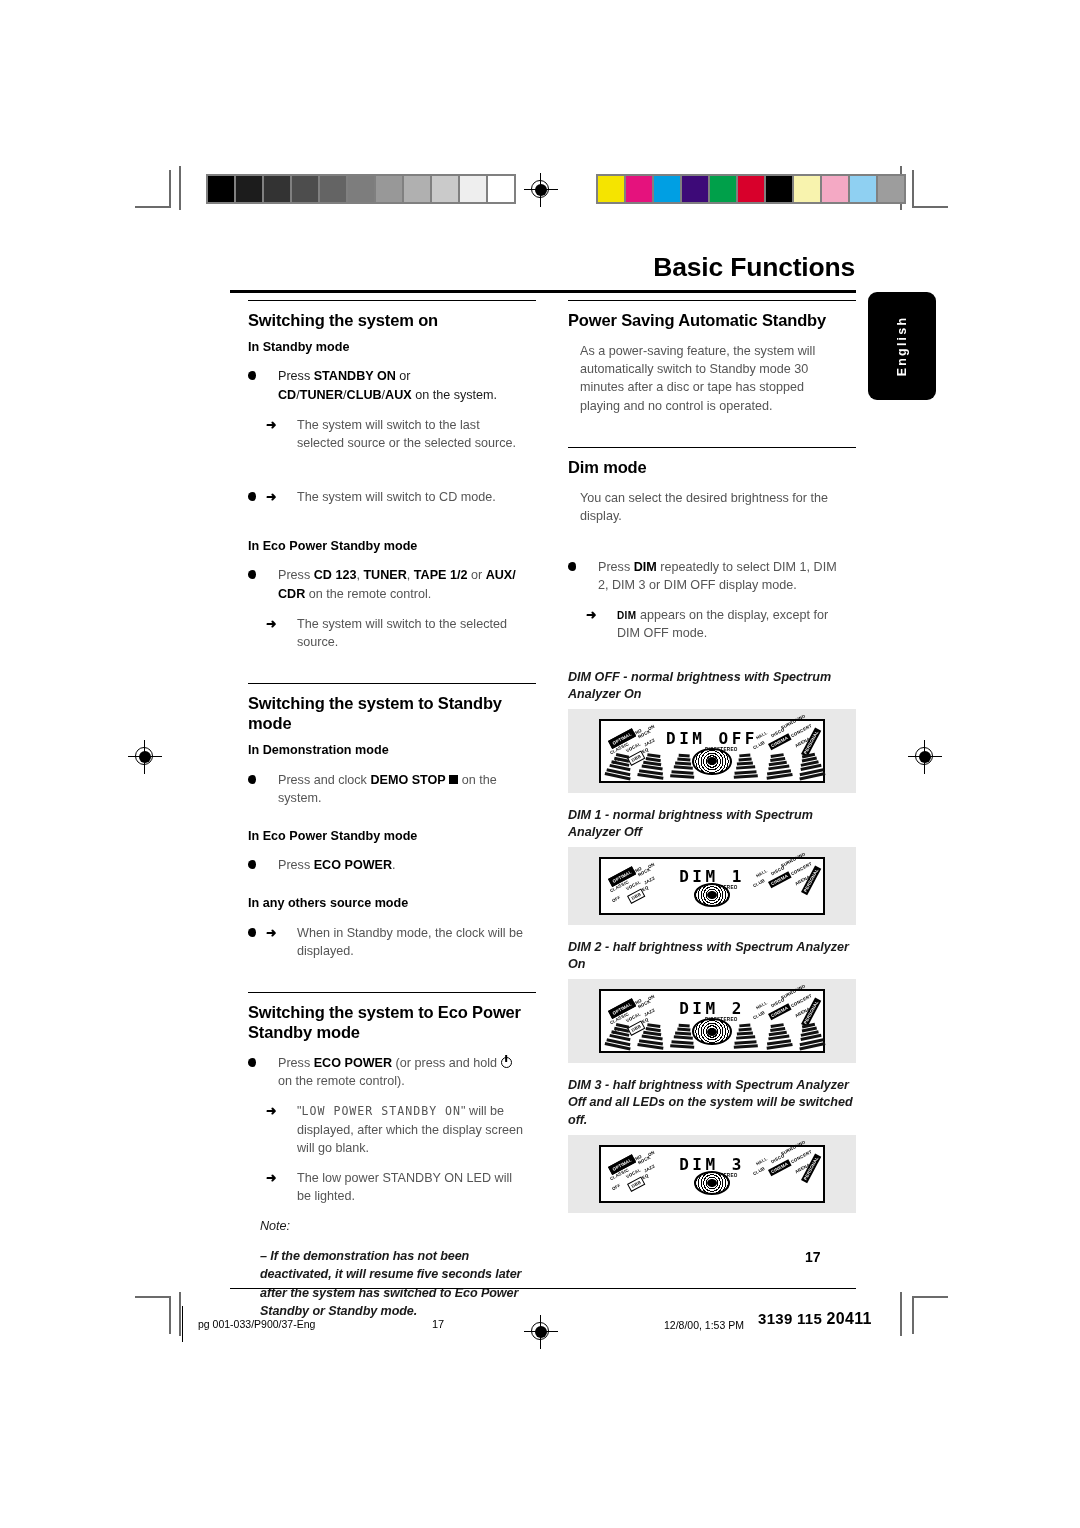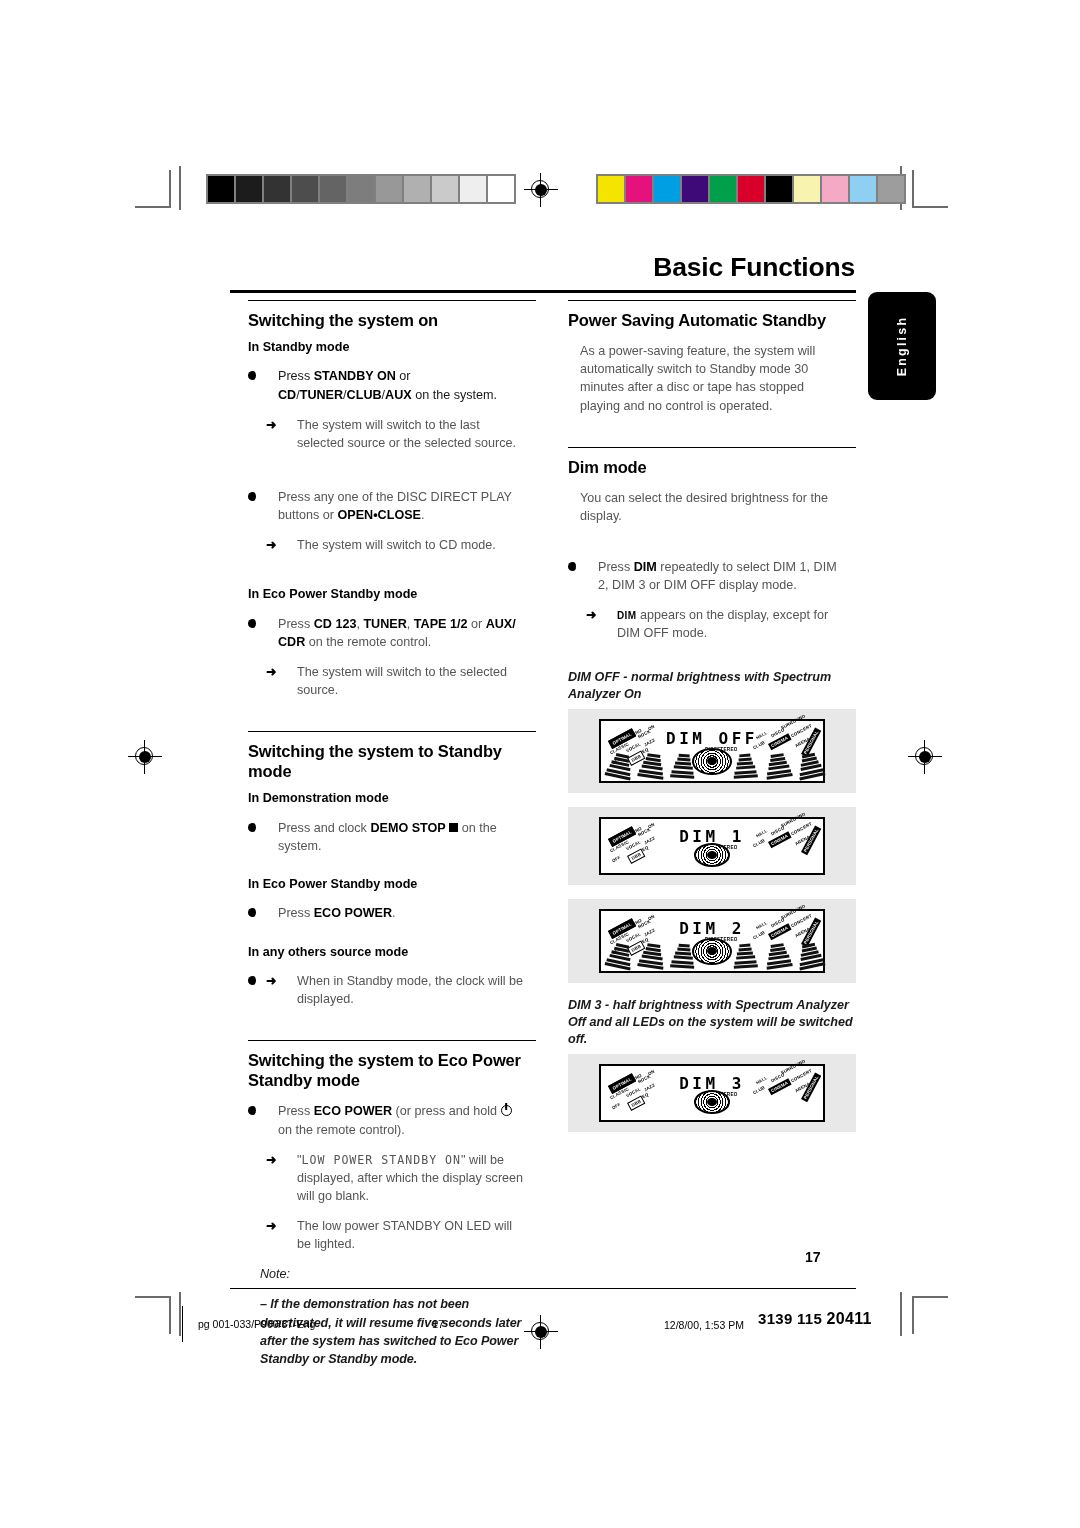--- a/index.html
+++ b/index.html
@@ -255,21 +255,20 @@
       <p class="body"><span>Press </span><b>STANDBY ON</b><span> or </span><b>CD</b><span>/</span><b>TUNER</b><span>/</span><b>CLUB</b><span>/</span><b>AUX</b><span> on the system.</span></p>
       <div class="arrow-row">
           <span class="arw">➜</span>
         <p class="ind">The system will switch to the last selected source or the selected source.</p>
         </div>
     </div>
 
     <div class="gap-sm"></div>
     <div class="bullet-row">
       <span class="bul"></span>
-      <p class="body ind"><span>Press any one of the DISC DIRECT PLAY buttons or </span><b>OPEN•CLOSE</b><span>.</span></p>
       <div class="arrow-row">
           <span class="arw">➜</span>
         <p class="ind">The system will switch to CD mode.</p>
         </div>
     </div>
 
     <div class="gap"></div>
     <h3 class="sub">In Eco Power Standby mode</h3>
     <div class="bullet-row">
       <span class="bul"></span>
@@ -419,20 +418,21 @@
               <div class="bar2" style="bottom: 0px; left: 0px; width: 26px;"></div>
               <div class="bar2" style="bottom: 4.3px; left: 1.4px; width: 23.4px;"></div>
               <div class="bar2" style="bottom: 8.6px; left: 2.8px; width: 20.8px;"></div>
               <div class="bar2" style="bottom: 12.9px; left: 4.2px; width: 18.2px;"></div>
               <div class="bar2" style="bottom: 17.2px; left: 5.6px; width: 15.6px;"></div>
               <div class="bar2" style="bottom: 21.5px; left: 7px; width: 13px;"></div>
             </div>
             <div class="disc"></div>
           </div>
         </div>
+        <p class="lcd-cap">DIM 1 - normal brightness with Spectrum Analyzer Off</p>
         <div class="lcd-wrap">
           <div class="lcd h-short">
             <div class="lcd-main">DIM 1</div>
             <div class="lcd-left-tags">
               <u class="" style="left: 40px; top: 0px;">ON</u>
               <u class="" style="left: 30px; top: 8px;">ROCK</u>
               <u class="" style="left: 16px; top: 10px;">TECHNO</u>
               <u class="" style="left: 36px; top: 16px;">JAZZ</u>
               <u class="box" style="left: 1px; top: 14px;">OPTIMAL</u>
               <u class="" style="left: 18px; top: 22px;">VOCAL</u>
@@ -449,20 +449,21 @@
               <u class="dark" style="left: 22px; top: 18px;">CINEMA</u>
               <u class="" style="left: 6px; top: 20px;">CLUB</u>
               <u class="" style="left: 48px; top: 18px;">ARENA</u>
               <u class="vert" style="left: 55px; top: 28px;">PERSONAL</u>
             </div>
             <div class="lcd-small" style="left: 116px; top: 26px;">STEREO</div>
             <div class="lcd-small" style="left: 104px; top: 26px;">DISC</div>
             <div class="disc small"></div>
           </div>
         </div>
+        <p class="lcd-cap">DIM 2 - half brightness with Spectrum Analyzer On</p>
         <div class="lcd-wrap">
           <div class="lcd h-tall">
             <div class="lcd-main">DIM 2</div>
             <div class="lcd-left-tags">
               <u class="" style="left: 40px; top: 0px;">ON</u>
               <u class="" style="left: 30px; top: 8px;">ROCK</u>
               <u class="" style="left: 16px; top: 10px;">TECHNO</u>
               <u class="" style="left: 36px; top: 16px;">JAZZ</u>
               <u class="box" style="left: 1px; top: 14px;">OPTIMAL</u>
               <u class="" style="left: 18px; top: 22px;">VOCAL</u>

